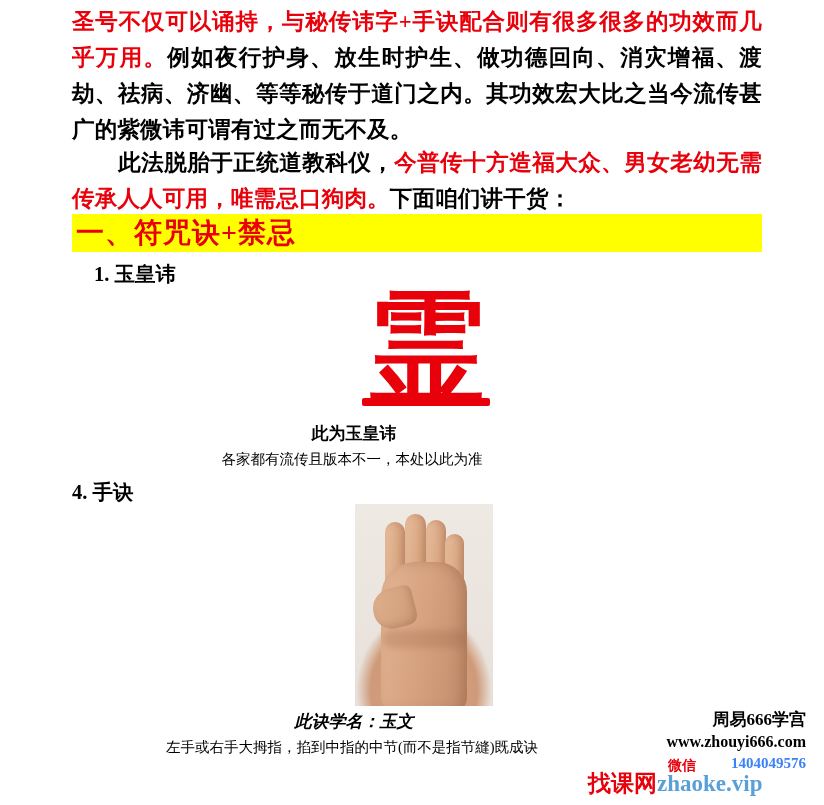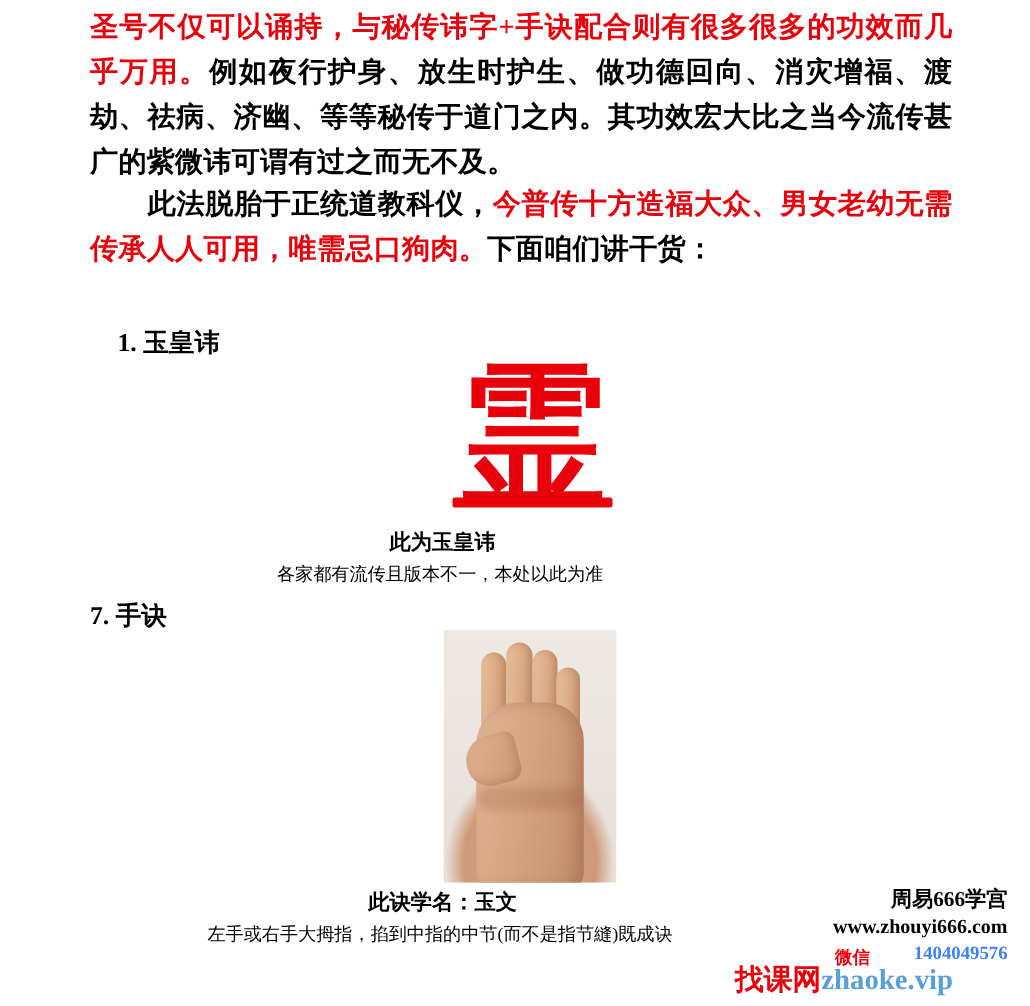--- a/index.html
+++ b/index.html
@@ -115,21 +115,21 @@
   .caption-small {
     position: absolute;
     width: 704px;
     left: 0;
     text-align: center;
     font-size: 14.5px;
     color: #000000;
   }
   .cap-seal  { top: 422px; }
   .cap-seal2 { top: 450px; }
-  .cap-hand  { top: 710px; }
+  .cap-hand  { top: 710px; font-style: italic; }
   .cap-hand2 { top: 738px; }
 
   
   .photo {
     position: absolute;
     left: 355px;
     top: 504px;
     width: 138px;
     height: 202px;
     background:
@@ -227,31 +227,34 @@
 <div class="page">
 
   <div class="body-text p2">
     <span class="indent"></span><span class="black">此法脱胎于正统道教科仪，</span><span class="red">今普传十方造福大众、男女老幼无需传承人人可用，唯需忌口狗肉。</span><span class="black">下面咱们讲干货：</span>
   </div>
 
   <div class="body-text p1">
     <span class="red">圣号不仅可以诵持，与秘传讳字+手诀配合则有很多很多的功效而几乎万用。</span><span class="black">例如夜行护身、放生时护生、做功德回向、消灾增福、渡劫、祛病、济幽、等等秘传于道门之内。其功效宏大比之当今流传甚广的紫微讳可谓有过之而无不及。</span>
   </div>
 
+  <div class="heading-band">
+    <div class="htext">一、符咒诀+禁忌</div>
+  </div>
 
   <div class="sub-heading sh1">1. 玉皇讳</div>
 
   <div class="seal-wrap">
     <div class="seal-glyph">霊</div>
     <div class="seal-base"></div>
   </div>
   <div class="caption-strong cap-seal">此为玉皇讳</div>
   <div class="caption-small cap-seal2">各家都有流传且版本不一，本处以此为准</div>
 
-  <div class="sub-heading sh2">7. 手诀</div>
+  <div class="sub-heading sh2">4. 手诀</div>
 
   <div class="photo">
     <div class="finger f1"></div>
     <div class="finger f2"></div>
     <div class="finger f3"></div>
     <div class="finger f4"></div>
     <div class="palm"></div>
     <div class="knuckle-shadow"></div>
     <div class="thumb"></div>
   </div>

